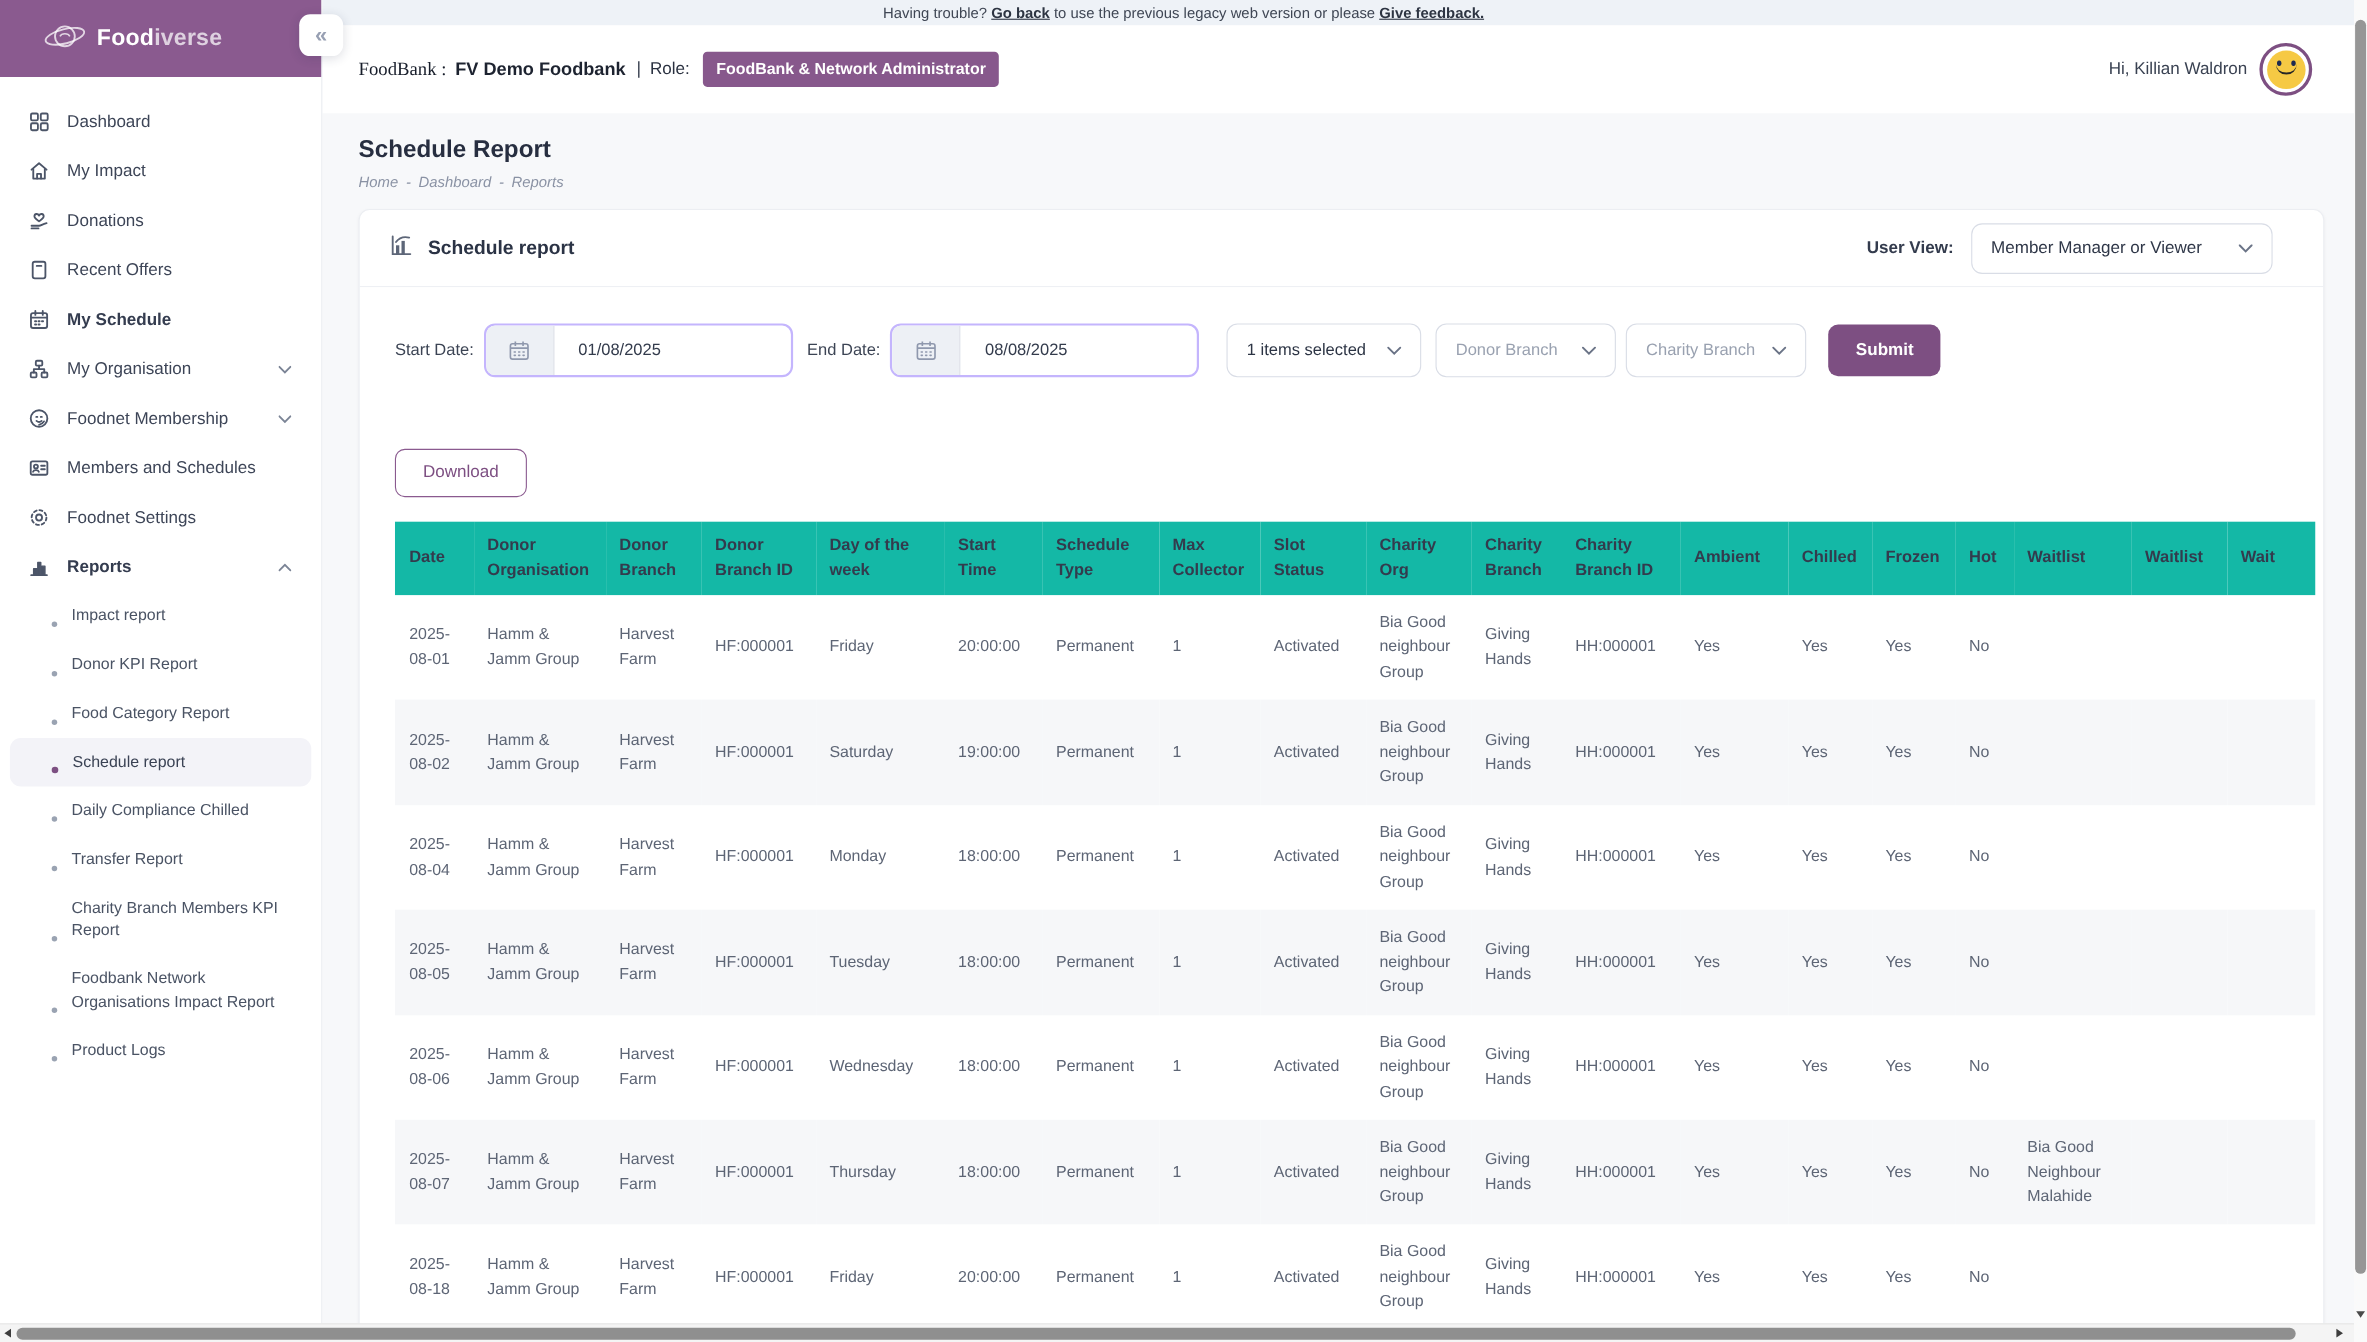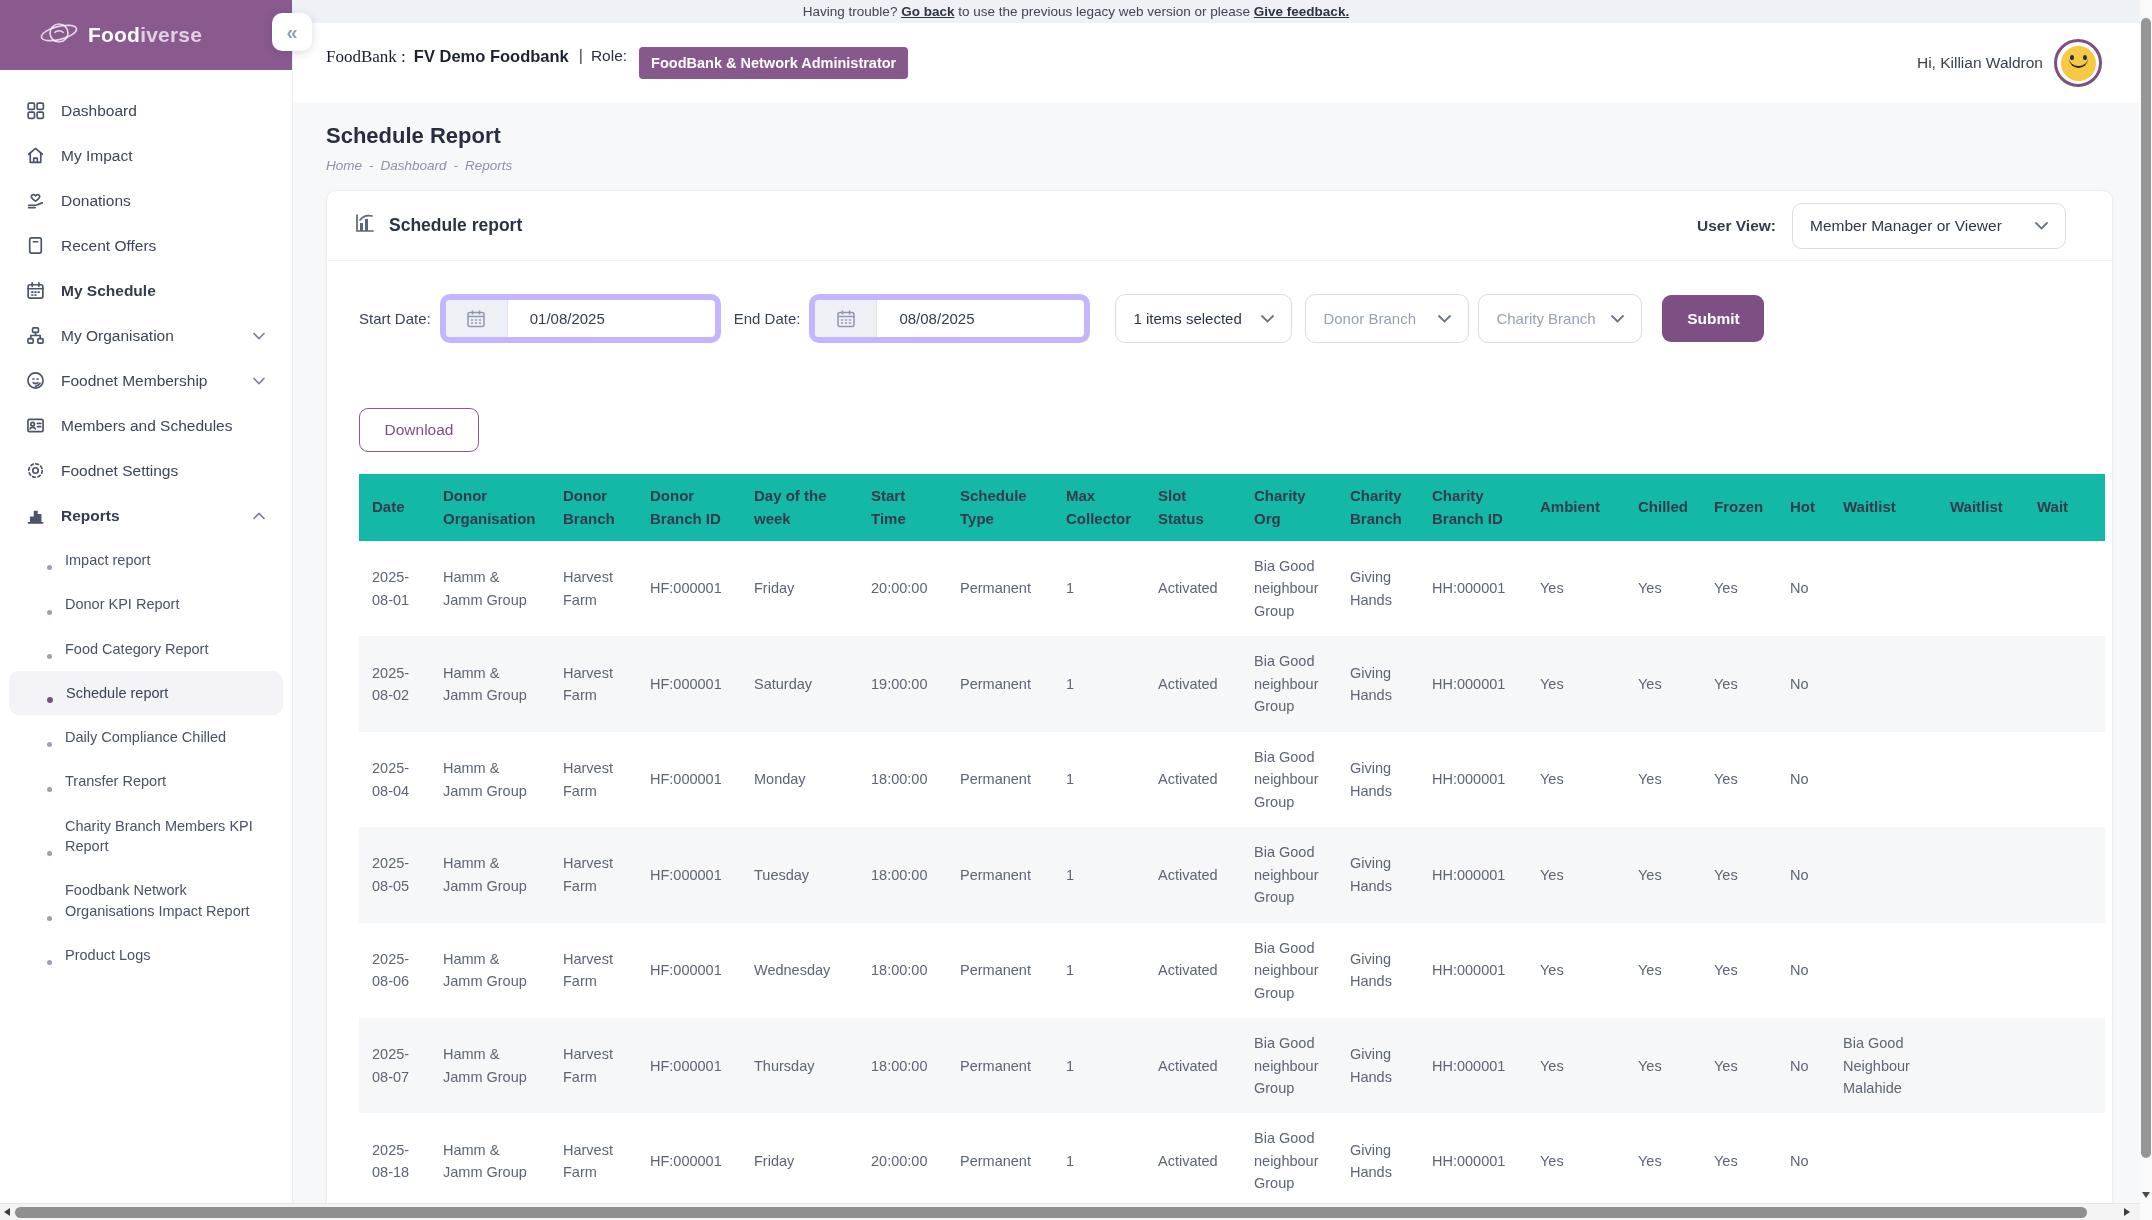--- a/index.html
+++ b/index.html
@@ -24,21 +24,21 @@
   .sub-item { display:flex; align-items:flex-end; gap:13px; padding:12px 28px 12px 47px; font-size:14.5px; color:#4a5364; line-height:1.4; cursor:pointer; }
   .sub-item .bullet { width:5px; height:5px; border-radius:50%; background:#9aa3b2; flex:none; }
   .sub-item.active { background:#f3f3f8; border-radius:10px; margin:0 9px; padding-left:38px; color:#3a4254; }
   .sub-item.active .bullet { width:6px; height:6px; background:#7c4f82; }
 
   
   .main { margin-left:293px; height:1220px; position:relative; }
   .banner { height:23px; background:#eef2f7; font-size:13.5px; color:#3f4654; line-height:23px; text-align:center; padding-right:293px; white-space:nowrap; }
   .banner .blink { font-weight:700; text-decoration:underline; color:#2d3442; cursor:pointer; }
   .topbar { height:80px; background:#fff; display:flex; align-items:center; justify-content:space-between; padding:0 50px 0 33px; }
-  .tb-left { display:flex; }
+  .tb-left { display:flex; align-items:center; }
   .fb-label { font-family:"Liberation Serif","DejaVu Serif",serif; font-size:17px; color:#171d2a; }
   .fb-name { font-weight:700; font-size:16.5px; color:#1d2330; margin-left:8px; }
   .pipe { color:#3a4150; margin:0 8px 0 10px; font-size:16px; }
   .role-label { font-size:15.5px; color:#2a3140; margin-right:12px; }
   .badge { background:#87588c; color:#fff; font-weight:700; font-size:14.5px; padding:8px 12px; border-radius:4px; }
   .tb-right { display:flex; align-items:center; gap:11px; font-size:15.5px; color:#3a4252; }
   .avatar { width:48px; height:48px; border-radius:50%; border:3px solid #7d4f82; background:#fff; display:flex; align-items:center; justify-content:center; cursor:pointer; }
   .face { position:relative; width:35px; height:35px; border-radius:50%; background:#f6c944; }
   .face .eye { position:absolute; top:9px; width:4px; height:5.5px; border-radius:50%; background:#1d2a50; }
   .face .eye.l { left:9px; } .face .eye.r { right:9px; }
@@ -54,21 +54,21 @@
   .ct-group { display:flex; align-items:center; gap:13px; font-size:17.5px; font-weight:700; color:#2b3345; }
   .ct-group svg { width:22px; height:22px; color:#5d6678; }
   .user-view { display:flex; align-items:center; gap:16px; }
   .uv-label { font-size:15.5px; font-weight:700; color:#333b4d; }
   .select { height:49px; border:1px solid #d9dde6; border-radius:10px; display:flex; align-items:center; justify-content:space-between; padding:0 17px; font-size:15px; background:#fff; cursor:pointer; }
   .select .chevron { color:#6b7487; display:flex; margin-left:10px; }
   .uv-select { width:274px; height:46px; font-size:15.5px; color:#2f3748; }
 
   .filters { display:flex; align-items:center; margin:33px 0 0 32px; }
   .f-label { font-size:15px; color:#3c4454; margin-right:9px; white-space:nowrap; }
-  .dateinput { width:281px; height:49px; border:6px solid #c4b5fd; border-radius:10px; display:flex; overflow:hidden; background:#fff; margin-right:13px; cursor:text; }
+  .dateinput { width:281px; height:49px; border:2px solid #c4b5fd; border-radius:10px; display:flex; overflow:hidden; background:#fff; margin-right:13px; cursor:text; }
   .cal { width:62px; background:#edf0f5; border-right:1px solid #e0e3ea; display:flex; align-items:center; justify-content:center; color:#8f98ad; }
   .di-text { display:flex; align-items:center; padding-left:22px; font-size:15px; color:#333b4c; }
   .sel-value { color:#2c3444; }
   .sel-placeholder { color:#99a1b0; }
   .s1 { width:177px; margin-left:12px; } .s2 { width:164px; margin-left:13px; } .s3 { width:164px; margin-left:9px; }
   .submit-btn { width:102px; height:47px; margin-left:20px; background:#7d4f82; border:none; border-radius:9px; color:#fff; font-weight:700; font-size:15.5px; font-family:inherit; cursor:pointer; }
 
   .download-btn { margin:65px 0 0 32px; width:120px; height:44px; background:#fff; border:1.5px solid #8a5a8f; border-radius:9px; color:#7d4f82; font-size:15.5px; font-family:inherit; cursor:pointer; }
 
   .table-wrap { margin:22px 0 0 32px; width:1746px; overflow:hidden; }

